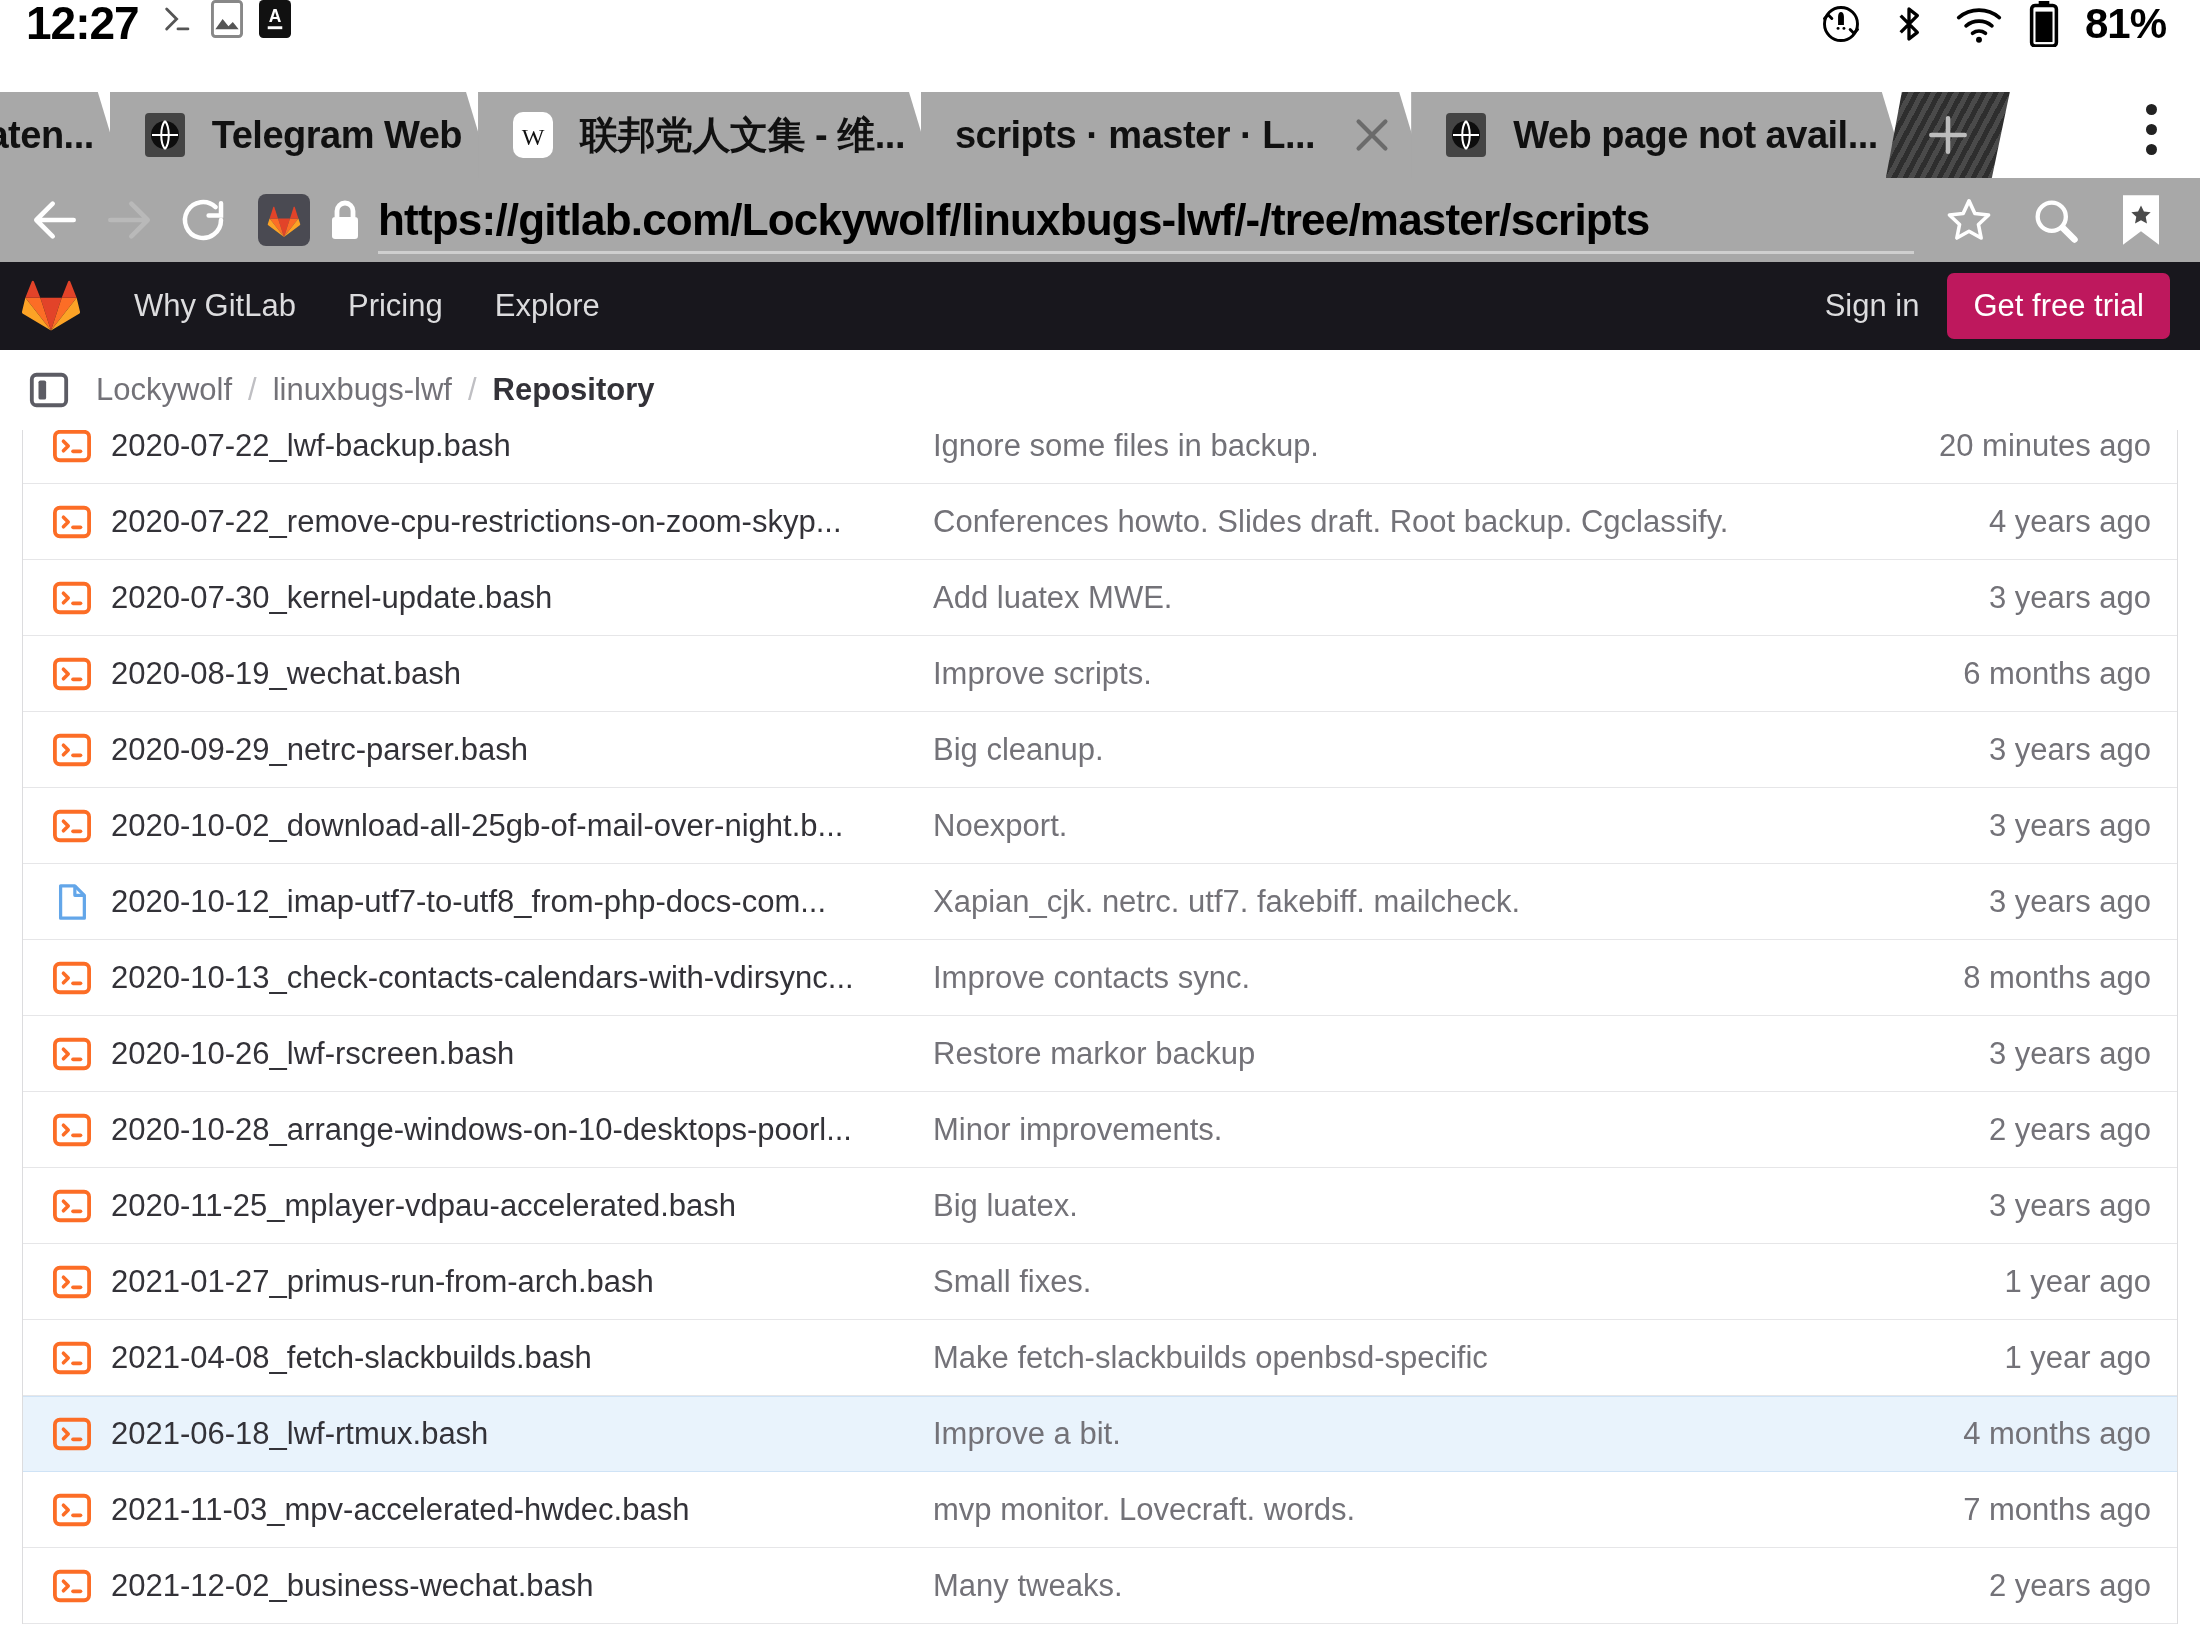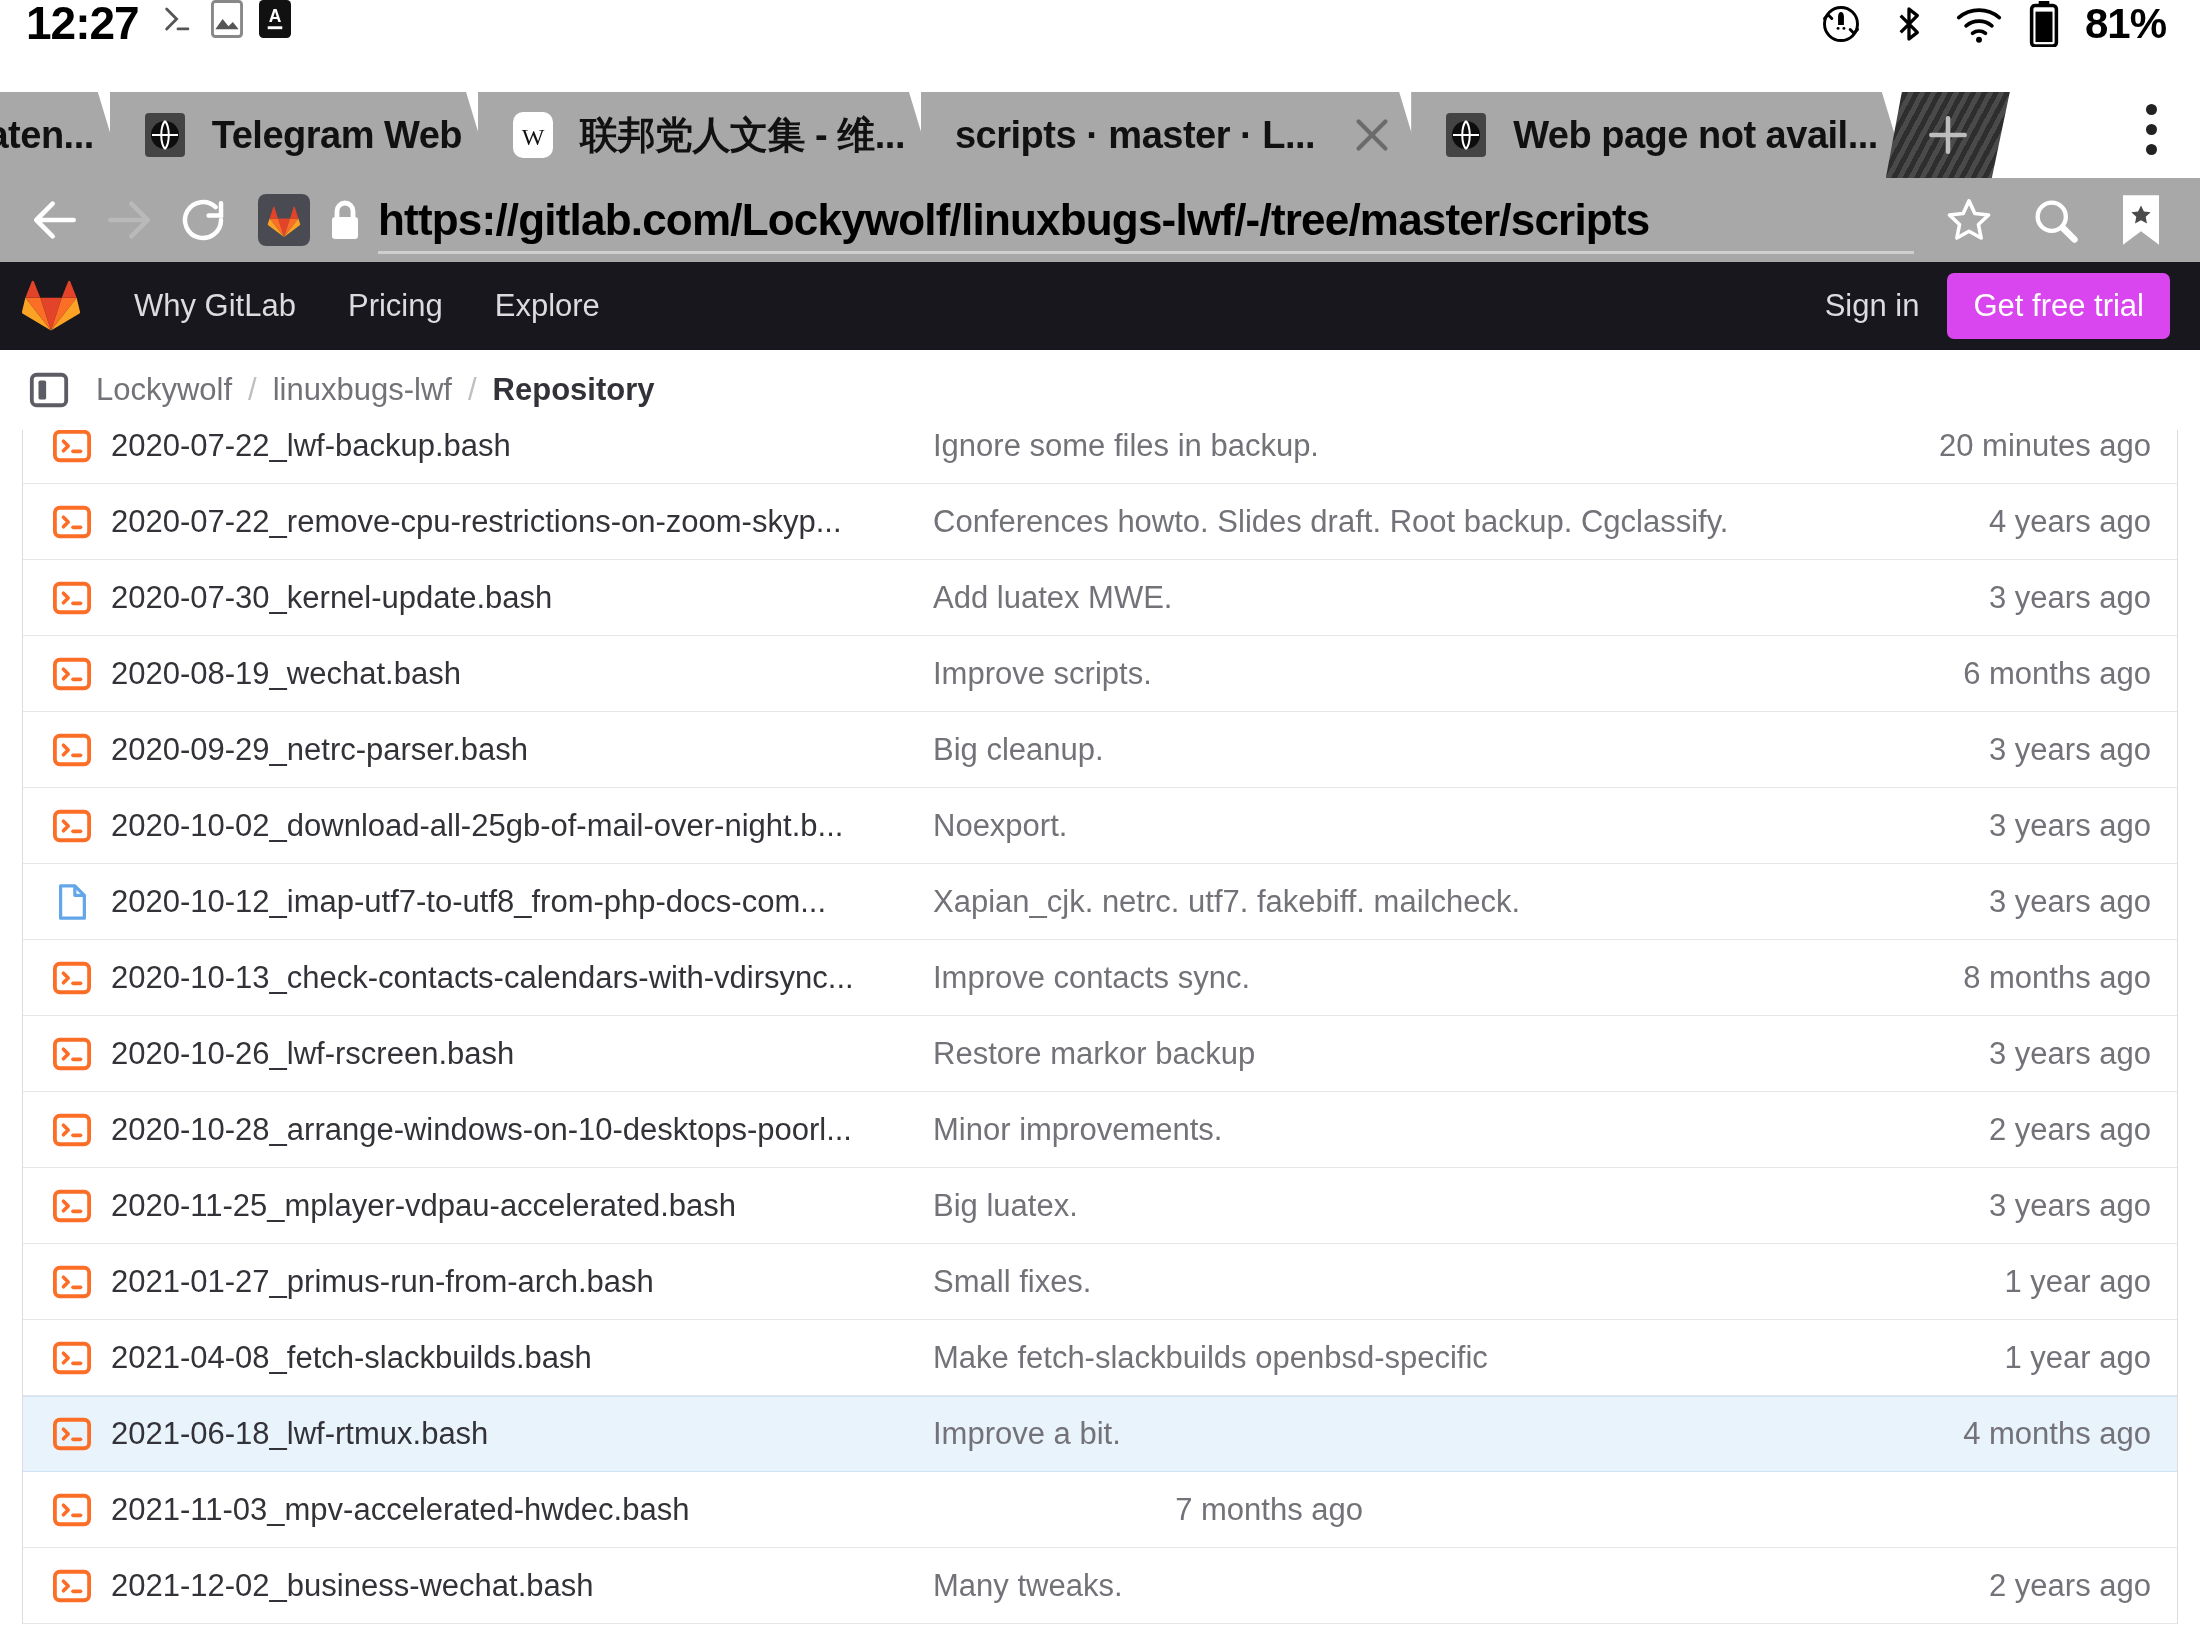--- a/index.html
+++ b/index.html
@@ -119,21 +119,21 @@
   }
   .gl-logo { width: 58px; height: 58px; flex: 0 0 auto; margin-right: 28px; }
   .gl-nav { display: flex; align-items: center; gap: 0; }
   .gl-nav-item {
     font-size: 31px; color: #dcdcde;
     padding: 0 26px; white-space: nowrap;
   }
   .gl-right { margin-left: auto; display: flex; align-items: center; gap: 4px; }
   .gl-signin { font-size: 31px; color: #dcdcde; padding: 0 24px; }
   .gl-trial {
-    background: #d946ef; color: #fff;
+    background: #be185d; color: #fff;
     font-size: 31px; border-radius: 7px;
     padding: 15px 26px; white-space: nowrap;
   }
 
   
   .crumbbar {
     height: 80px; width: 100%;
     background: #fff;
     display: flex; align-items: center;
     padding: 0 28px;
@@ -574,20 +574,21 @@
       </div>
       <div class="frow">
         <div class="fname-cell">
           <span class="ficon"><svg width="38" height="38" viewBox="0 0 20 20">
               <rect x="1" y="2.5" width="18" height="15" rx="2.6" fill="none" stroke="#fc6d26" stroke-width="2"></rect>
               <path d="M5.5 7.5L8 10l-2.5 2.5" stroke="#fc6d26" stroke-width="1.9" fill="none" stroke-linecap="round" stroke-linejoin="round"></path>
               <path d="M10.5 12.8h4" stroke="#fc6d26" stroke-width="1.9" stroke-linecap="round"></path>
             </svg></span>
           <span class="fname">2021-11-03_mpv-accelerated-hwdec.bash</span>
         </div>
+        <div class="fmsg-cell"><span class="fmsg">mvp monitor. Lovecraft. words.</span></div>
         <div class="ftime-cell"><span class="ftime">7 months ago</span></div>
       </div>
       <div class="frow">
         <div class="fname-cell">
           <span class="ficon"><svg width="38" height="38" viewBox="0 0 20 20">
               <rect x="1" y="2.5" width="18" height="15" rx="2.6" fill="none" stroke="#fc6d26" stroke-width="2"></rect>
               <path d="M5.5 7.5L8 10l-2.5 2.5" stroke="#fc6d26" stroke-width="1.9" fill="none" stroke-linecap="round" stroke-linejoin="round"></path>
               <path d="M10.5 12.8h4" stroke="#fc6d26" stroke-width="1.9" stroke-linecap="round"></path>
             </svg></span>
           <span class="fname">2021-12-02_business-wechat.bash</span>

